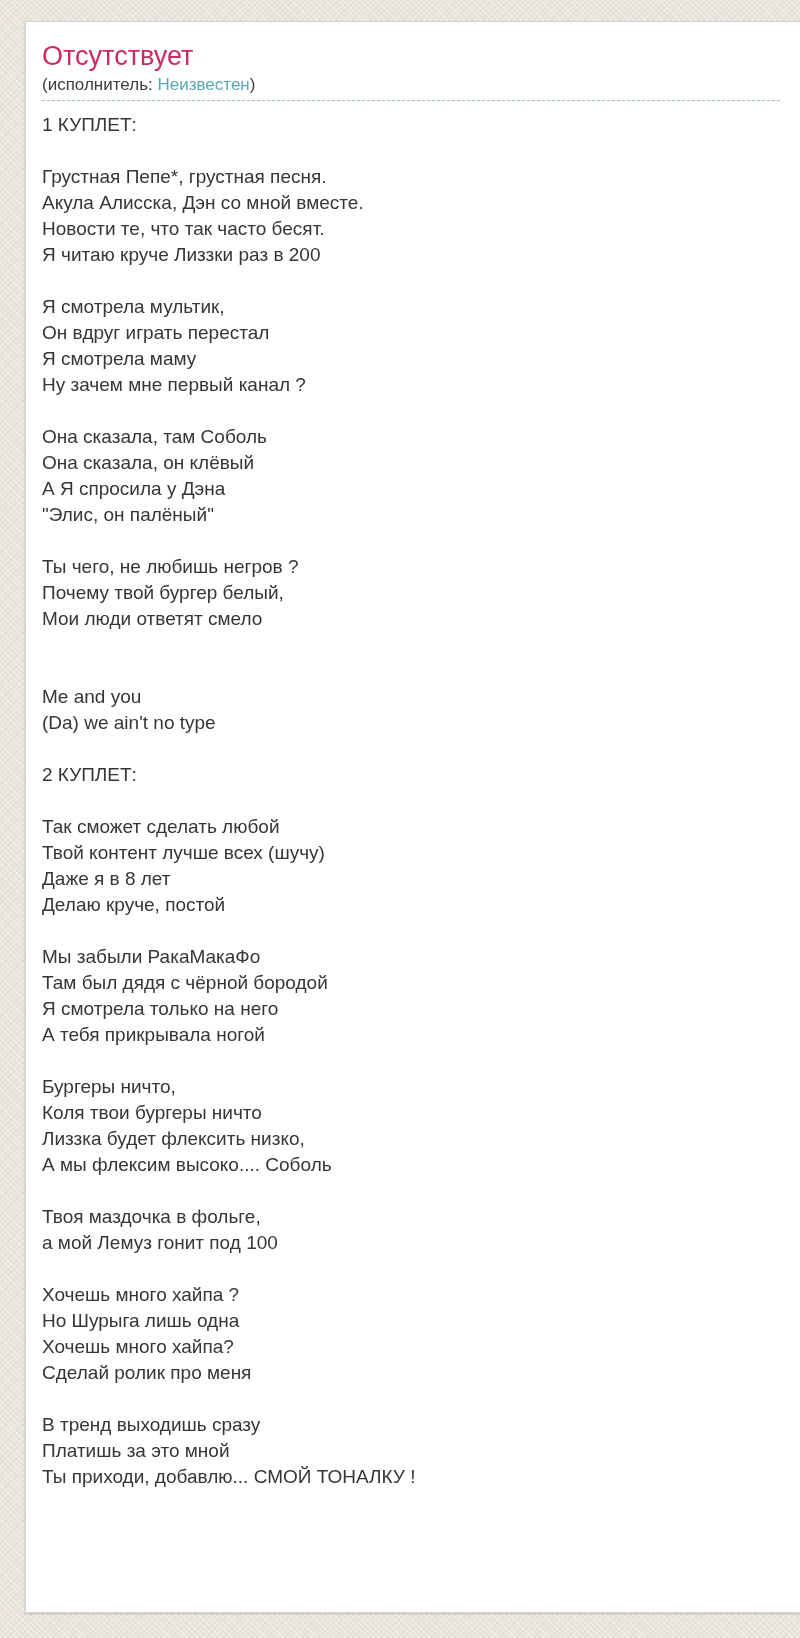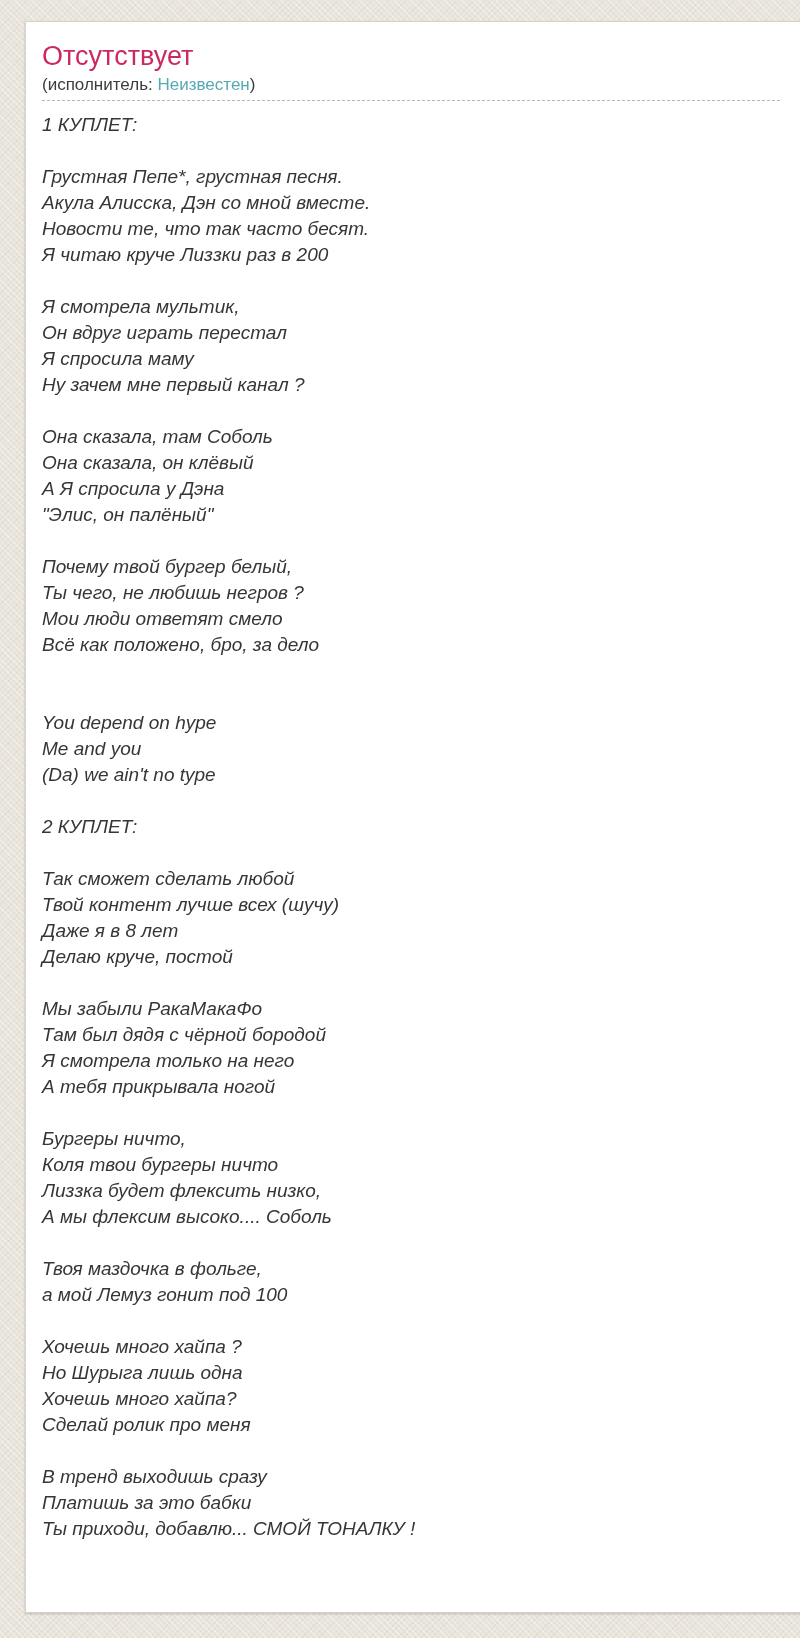--- a/index.html
+++ b/index.html
@@ -52,21 +52,20 @@
   .artist-link{
     color:var(--link-color);
     text-decoration:none;
     cursor:pointer;
   }
   .lyrics{
     margin-top:11px;
     font-size:19px;
     line-height:26px;
     color:var(--text-color);
-    font-style:italic;
   }
   .lyric-line{
     min-height:26px;
     white-space:pre-wrap;
   }
 </style>
 </head>
 <body>
 
 <div class="page">
@@ -76,35 +75,33 @@
     <div class="lyrics">
         <div class="lyric-line">1 КУПЛЕТ:</div>
         <div class="lyric-line"></div>
         <div class="lyric-line">Грустная Пепе*, грустная песня.</div>
         <div class="lyric-line">Акула Алисска, Дэн со мной вместе.</div>
         <div class="lyric-line">Новости те, что так часто бесят.</div>
         <div class="lyric-line">Я читаю круче Лиззки раз в 200</div>
         <div class="lyric-line"></div>
         <div class="lyric-line">Я смотрела мультик,</div>
         <div class="lyric-line">Он вдруг играть перестал</div>
-        <div class="lyric-line">Я спросила маму</div>
+        <div class="lyric-line">Я смотрела маму</div>
         <div class="lyric-line">Ну зачем мне первый канал ?</div>
         <div class="lyric-line"></div>
         <div class="lyric-line">Она сказала, там Соболь</div>
         <div class="lyric-line">Она сказала, он клёвый</div>
         <div class="lyric-line">А Я спросила у Дэна</div>
         <div class="lyric-line">"Элис, он палёный"</div>
         <div class="lyric-line"></div>
+        <div class="lyric-line">Ты чего, не любишь негров ?</div>
         <div class="lyric-line">Почему твой бургер белый,</div>
-        <div class="lyric-line">Ты чего, не любишь негров ?</div>
         <div class="lyric-line">Мои люди ответят смело</div>
-        <div class="lyric-line">Всё как положено, бро, за дело</div>
         <div class="lyric-line"></div>
         <div class="lyric-line"></div>
-        <div class="lyric-line">You depend on hype</div>
         <div class="lyric-line">Me and you</div>
         <div class="lyric-line">(Da) we ain't no type</div>
         <div class="lyric-line"></div>
         <div class="lyric-line">2 КУПЛЕТ:</div>
         <div class="lyric-line"></div>
         <div class="lyric-line">Так сможет сделать любой</div>
         <div class="lyric-line">Твой контент лучше всех (шучу)</div>
         <div class="lyric-line">Даже я в 8 лет</div>
         <div class="lyric-line">Делаю круче, постой</div>
         <div class="lyric-line"></div>
@@ -120,17 +117,17 @@
         <div class="lyric-line"></div>
         <div class="lyric-line">Твоя маздочка в фольге,</div>
         <div class="lyric-line">а мой Лемуз гонит под 100</div>
         <div class="lyric-line"></div>
         <div class="lyric-line">Хочешь много хайпа ?</div>
         <div class="lyric-line">Но Шурыга лишь одна</div>
         <div class="lyric-line">Хочешь много хайпа?</div>
         <div class="lyric-line">Сделай ролик про меня</div>
         <div class="lyric-line"></div>
         <div class="lyric-line">В тренд выходишь сразу</div>
-        <div class="lyric-line">Платишь за это бабки</div>
+        <div class="lyric-line">Платишь за это мной</div>
         <div class="lyric-line">Ты приходи, добавлю... СМОЙ ТОНАЛКУ !</div>
       </div>
   </div>
 </div>
 
 </body></html>

